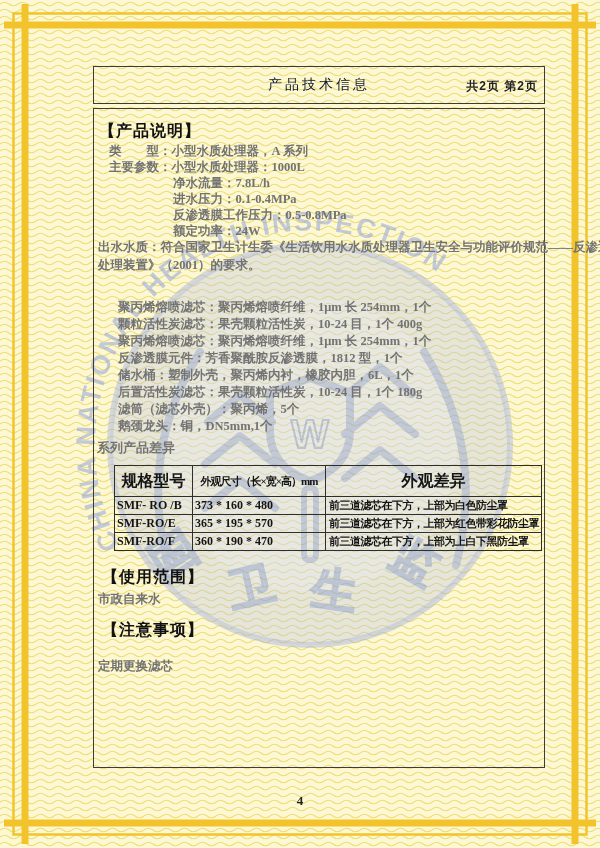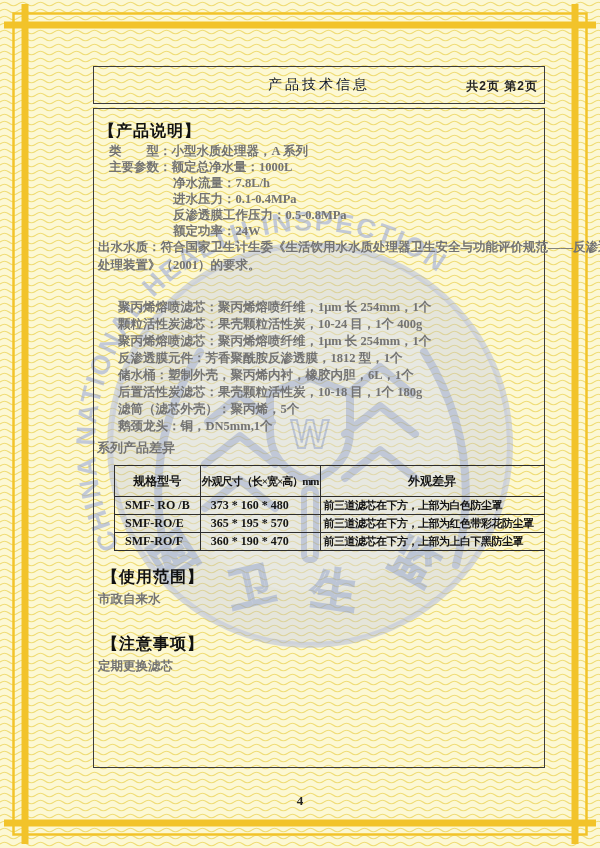--- a/index.html
+++ b/index.html
@@ -14,23 +14,23 @@
       font-weight:bold;font-size:12px;letter-spacing:1px;color:#222;margin-top:32px;}
   .title-box{position:absolute;left:93px;top:66px;width:450px;height:36px;
       border:1.5px solid #3c3c3c;display:flex;align-items:center;justify-content:center;}
   .title-box .title{font-family:"Liberation Sans",sans-serif;font-weight:normal;font-size:14px;
       letter-spacing:3px;color:#0f172a;}
   .body-box{position:absolute;left:93px;top:108px;width:450px;height:658px;
       border:1.5px solid #3c3c3c;}
   .spec-table{position:absolute;left:20px;top:356px;border-collapse:collapse;table-layout:fixed;}
   .spec-table td,.spec-table th{border:1px solid #2e2e2e;font-weight:600;color:#141414;
       font-family:"Liberation Serif",serif;overflow:visible;white-space:nowrap;}
-  .spec-table th{height:28px;font-size:12px;text-align:center;font-weight:700;}
+  .spec-table th{height:28px;font-size:16px;text-align:center;font-weight:700;}
   .spec-table th.squeeze{font-size:11px;letter-spacing:-1px;}
-  .spec-table td{height:17px;font-size:12px;padding:0 10px;margin-left:35px;}
+  .spec-table td{height:17px;font-size:12px;padding:0 2px;margin-left:35px;}
   .spec-table td.desc{font-size:11px;letter-spacing:-0.5px;padding-left:3px;}
   .col-model{width:78px;} .col-dims{width:133px;} .col-diff{width:214px;}
   .page-number{position:absolute;left:0;top:793px;width:600px;text-align:center;
       font-size:13px;font-weight:600;color:#222;}
 </style>
 </head>
 <body>
 
 <div class="page">
 
@@ -96,36 +96,36 @@
 
   <div class="title-box">
     <span class="title">产品技术信息</span>
   </div>
 
   <div class="body-box">
 
     <div class="hd" style="left:5px;top:12px;">【产品说明】</div>
 
     <div class="t" style="left:15px;top:34px;">类　　型：小型水质处理器，A 系列</div>
-    <div class="t" style="left:15px;top:50px;">主要参数：额定总净水量：1000L</div>
+    <div class="t" style="left:15px;top:50px;">主要参数：小型水质处理器：1000L</div>
     <div class="t" style="left:79px;top:66px;">净水流量：7.8L/h</div>
     <div class="t" style="left:79px;top:82px;">进水压力：0.1-0.4MPa</div>
     <div class="t" style="left:79px;top:98px;">反渗透膜工作压力：0.5-0.8MPa</div>
     <div class="t" style="left:79px;top:114px;">额定功率：24W</div>
 
     <div class="t" style="left:4px;top:130px;">出水水质：符合国家卫生计生委《生活饮用水水质处理器卫生安全与功能评价规范——反渗透</div>
     <div class="t" style="left:4px;top:148px;">处理装置》（2001）的要求。</div>
 
 
     <div class="t" style="left:24px;top:190px;">聚丙烯熔喷滤芯：聚丙烯熔喷纤维，1μm 长 254mm，1个</div>
     <div class="t" style="left:24px;top:207px;">颗粒活性炭滤芯：果壳颗粒活性炭，10-24 目，1个 400g</div>
     <div class="t" style="left:24px;top:224px;">聚丙烯熔喷滤芯：聚丙烯熔喷纤维，1μm 长 254mm，1个</div>
     <div class="t" style="left:24px;top:241px;">反渗透膜元件：芳香聚酰胺反渗透膜，1812 型，1个</div>
     <div class="t" style="left:24px;top:258px;">储水桶：塑制外壳，聚丙烯内衬，橡胶内胆，6L，1个</div>
-    <div class="t" style="left:24px;top:275px;">后置活性炭滤芯：果壳颗粒活性炭，10-18 目，1个 180g</div>
+    <div class="t" style="left:24px;top:275px;">后置活性炭滤芯：果壳颗粒活性炭，10-24 目，1个 180g</div>
     <div class="t" style="left:24px;top:292px;">滤筒（滤芯外壳）：聚丙烯，5个</div>
     <div class="t" style="left:24px;top:309px;">鹅颈龙头：铜，DN5mm,1个</div>
 
     <div class="t" style="left:3px;top:330px;font-size:13px;">系列产品差异</div>
 
     <table class="spec-table">
       <colgroup>
           <col class="col-model">
           <col class="col-dims">
           <col class="col-diff">
@@ -150,19 +150,19 @@
         <td>SMF-RO/F</td>
         <td>360 * 190 * 470</td>
         <td class="desc">前三道滤芯在下方，上部为上白下黑防尘罩</td>
       </tr>
     </tbody>
       </table>
 
     <div class="hd" style="left:8px;top:458px;">【使用范围】</div>
     <div class="t" style="left:4px;top:482px;font-weight:700;">市政自来水</div>
 
-    <div class="hd" style="left:8px;top:525px;">【注意事项】</div>
+    <div class="hd" style="left:8px;top:511px;">【注意事项】</div>
     <div class="t" style="left:4px;top:549px;font-weight:700;">定期更换滤芯</div>
   </div>
 
   <div class="page-number">4</div>
 
 </div>
 
 </body></html>

